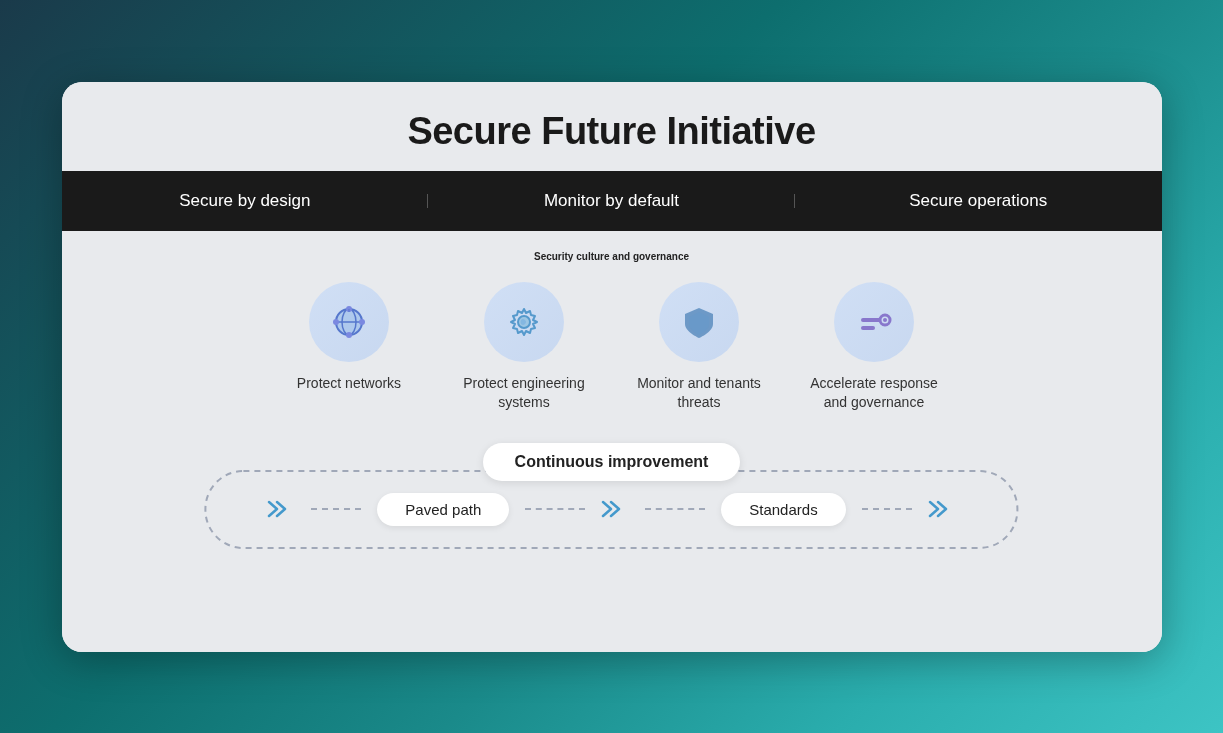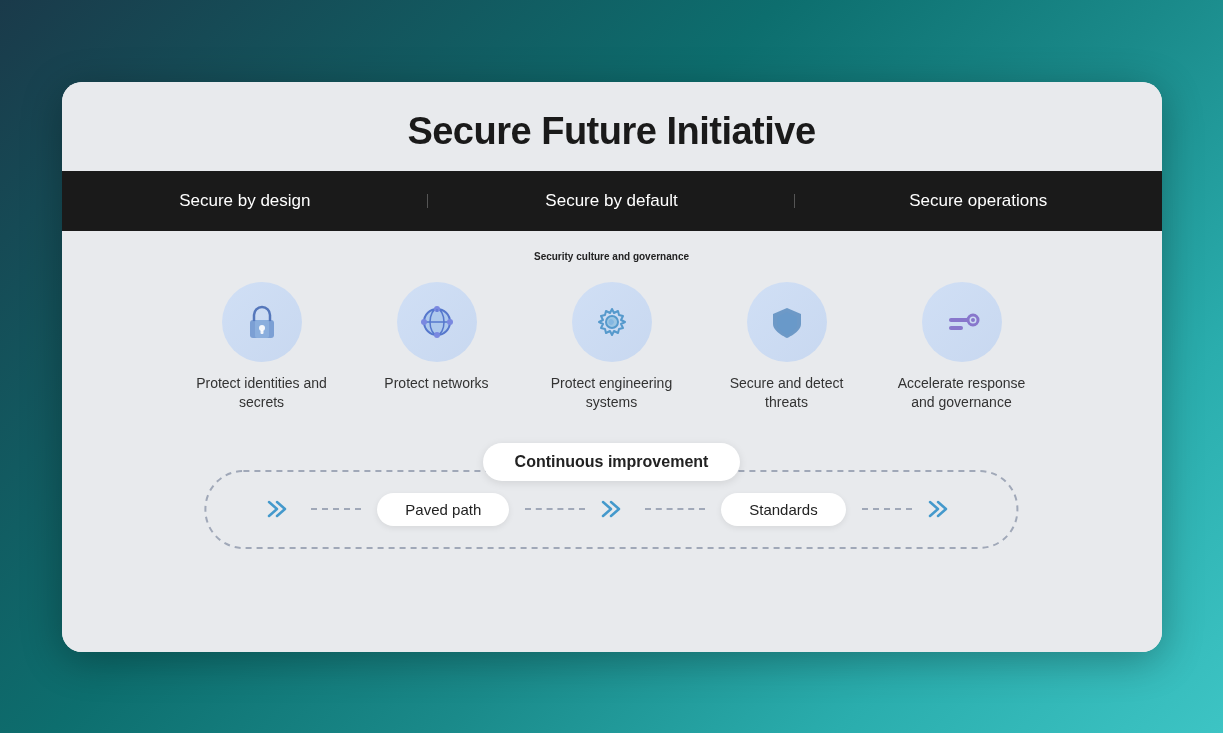--- a/index.html
+++ b/index.html
@@ -175,44 +175,32 @@
 
   <div class="card-title-section">
     <h1 class="card-title">Secure Future Initiative</h1>
   </div>
 
   <div class="header-bar">
     <div class="header-item">
       <span>Secure by design</span>
     </div>
     <div class="header-item">
-      <span>Secure by default</span>
+      <span>Monitor by default</span>
     </div>
     <div class="header-item">
       <span>Secure operations</span>
     </div>
   </div>
 
   <div class="main-content">
     <div class="governance-label">Security culture and governance</div>
 
     <div class="icons-row">
 
-      <div class="icon-item">
-        <div class="icon-circle icon-lock">
-          <svg width="44" height="44" viewBox="0 0 44 44" fill="none">
-            <rect x="10" y="20" width="24" height="18" rx="3" fill="#7b9fd4"></rect>
-            <rect x="15" y="20" width="14" height="18" rx="2" fill="#8aaedd"></rect>
-            <path d="M14 20V15a8 8 0 0116 0v5" stroke="#5577bb" stroke-width="2.5" fill="none" stroke-linecap="round"></path>
-            <circle cx="22" cy="28" r="3" fill="white" opacity="0.9"></circle>
-            <rect x="20.5" y="30" width="3" height="4" rx="1" fill="white" opacity="0.9"></rect>
-          </svg>
-        </div>
-        <span class="icon-label">Protect identities and secrets</span>
-      </div>
 
 
       <div class="icon-item">
         <div class="icon-circle icon-network">
           <svg width="46" height="46" viewBox="0 0 46 46" fill="none">
 
             <circle cx="23" cy="23" r="13" fill="#6b9fe0" opacity="0.3"></circle>
             <circle cx="23" cy="23" r="13" fill="none" stroke="#5577cc" stroke-width="2"></circle>
 
             <ellipse cx="23" cy="23" rx="7" ry="13" fill="none" stroke="#5577cc" stroke-width="1.5"></ellipse>
@@ -243,21 +231,21 @@
         <span class="icon-label">Protect engineering systems</span>
       </div>
 
       <div class="icon-item">
         <div class="icon-circle icon-shield">
           <svg width="44" height="44" viewBox="0 0 44 44" fill="none">
             <path d="M22 8 L36 14 L36 24 C36 32 22 38 22 38 C22 38 8 32 8 24 L8 14 Z" fill="#5588bb" opacity="0.8"></path>
             <path d="M22 12 L32 17 L32 24 C32 30 22 35 22 35 C22 35 12 30 12 24 L12 17 Z" fill="#6699cc" opacity="0.5"></path>
           </svg>
         </div>
-        <span class="icon-label">Secure and detect threats</span>
+        <span class="icon-label">Monitor and tenants threats</span>
       </div>
 
       <div class="icon-item">
         <div class="icon-circle icon-dash">
           <svg width="46" height="46" viewBox="0 0 46 46" fill="none">
 
             <rect x="10" y="19" width="20" height="4" rx="2" fill="#8877cc"></rect>
             <rect x="10" y="27" width="14" height="4" rx="2" fill="#8877cc"></rect>
 
             <circle cx="34" cy="21" r="5" fill="none" stroke="#8877cc" stroke-width="3"></circle>

